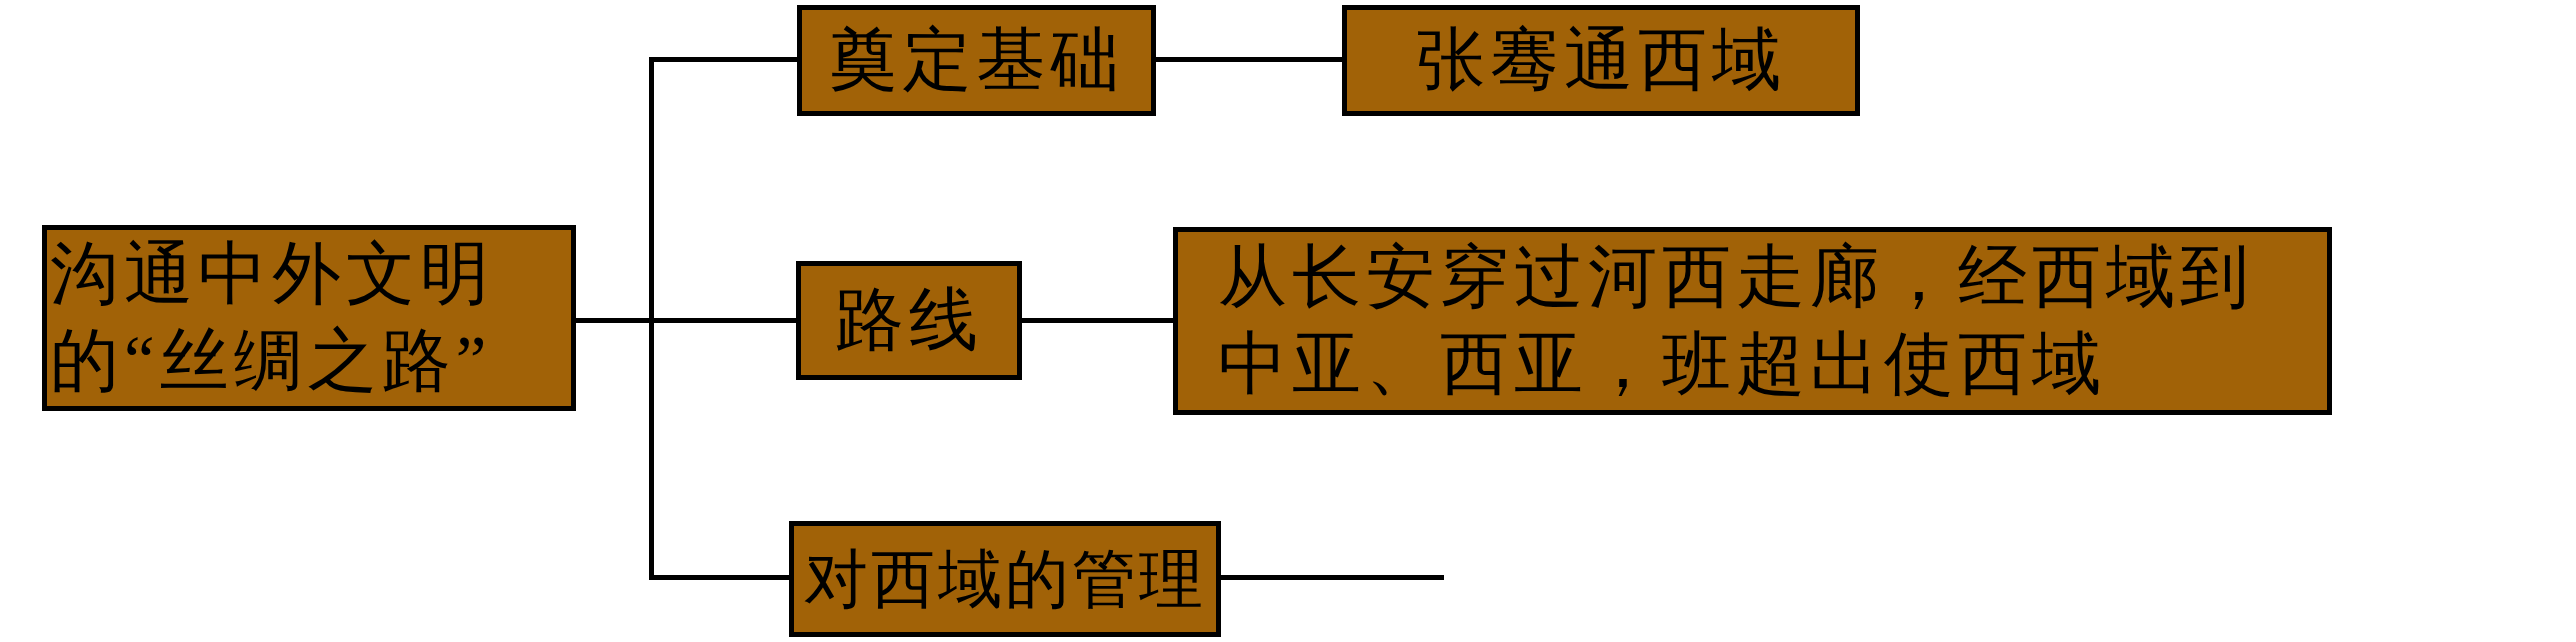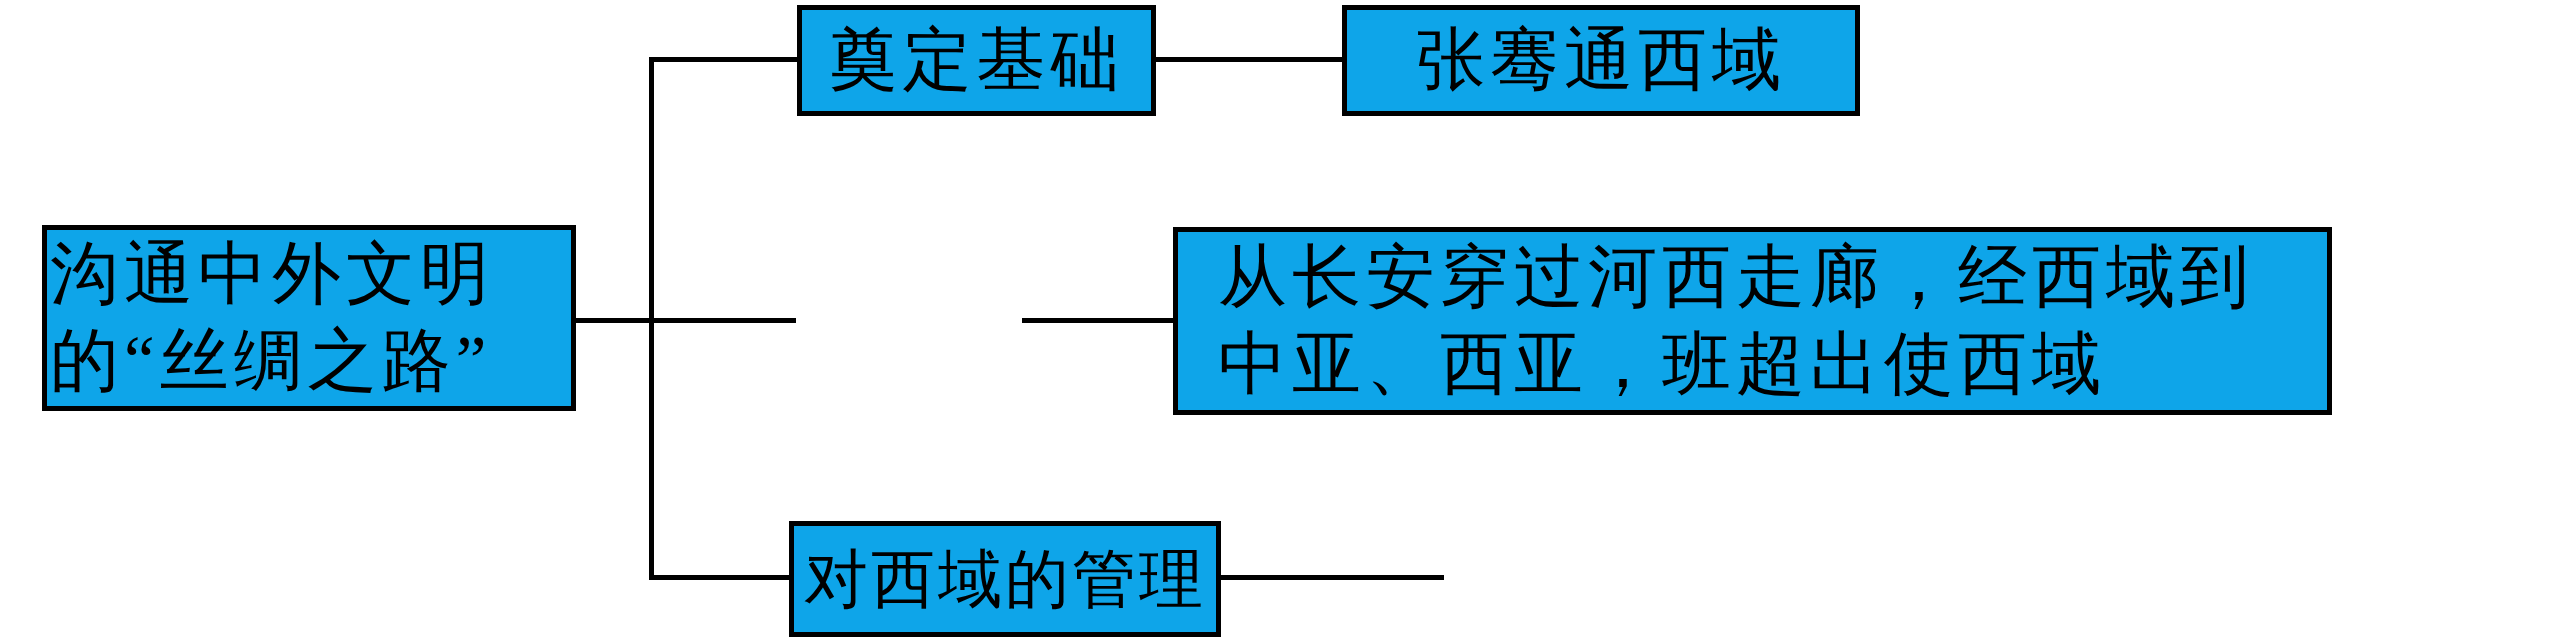--- a/index.html
+++ b/index.html
@@ -13,21 +13,21 @@
       height: 642px;
       background: #ffffff;
       color: #000000;
       font-family: "Liberation Serif", "DejaVu Serif", serif;
       overflow: hidden;
     }
     .box {
       position: absolute;
       box-sizing: border-box;
       border: 5px solid #000000;
-      background: #0ea5e9;
+      background: #a16207;
       display: flex;
       align-items: center;
     }
     .box.center { justify-content: center; }
     .txt {
       font-size: 69px;
       letter-spacing: 5px;
       line-height: 87px;
       white-space: nowrap;
     }
@@ -73,20 +73,23 @@
     </div>
   </div>
 
   <div class="box center" id="cat1-box">
     <div class="txt">奠定基础</div>
   </div>
   <div class="box center" id="det1-box">
     <div class="txt">张骞通西域</div>
   </div>
 
+  <div class="box center" id="cat2-box">
+    <div class="txt">路线</div>
+  </div>
   <div class="box" id="det2-box">
     <div class="txt">
       <div>从长安穿过河西走廊，经西域到</div>
       <div>中亚、西亚，班超出使西域</div>
     </div>
   </div>
 
   <div class="box center" id="cat3-box">
     <div class="txt small">对西域的管理</div>
   </div>

